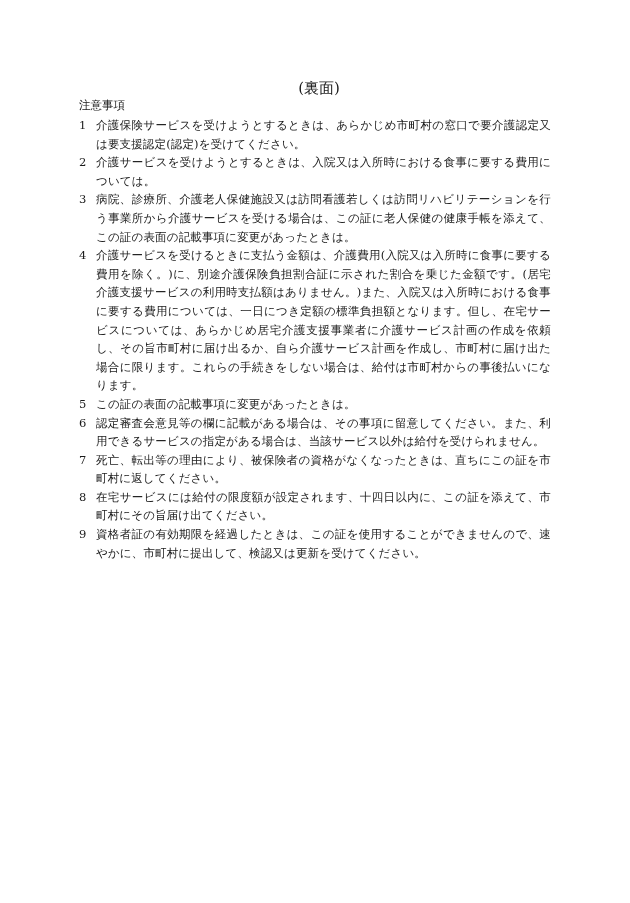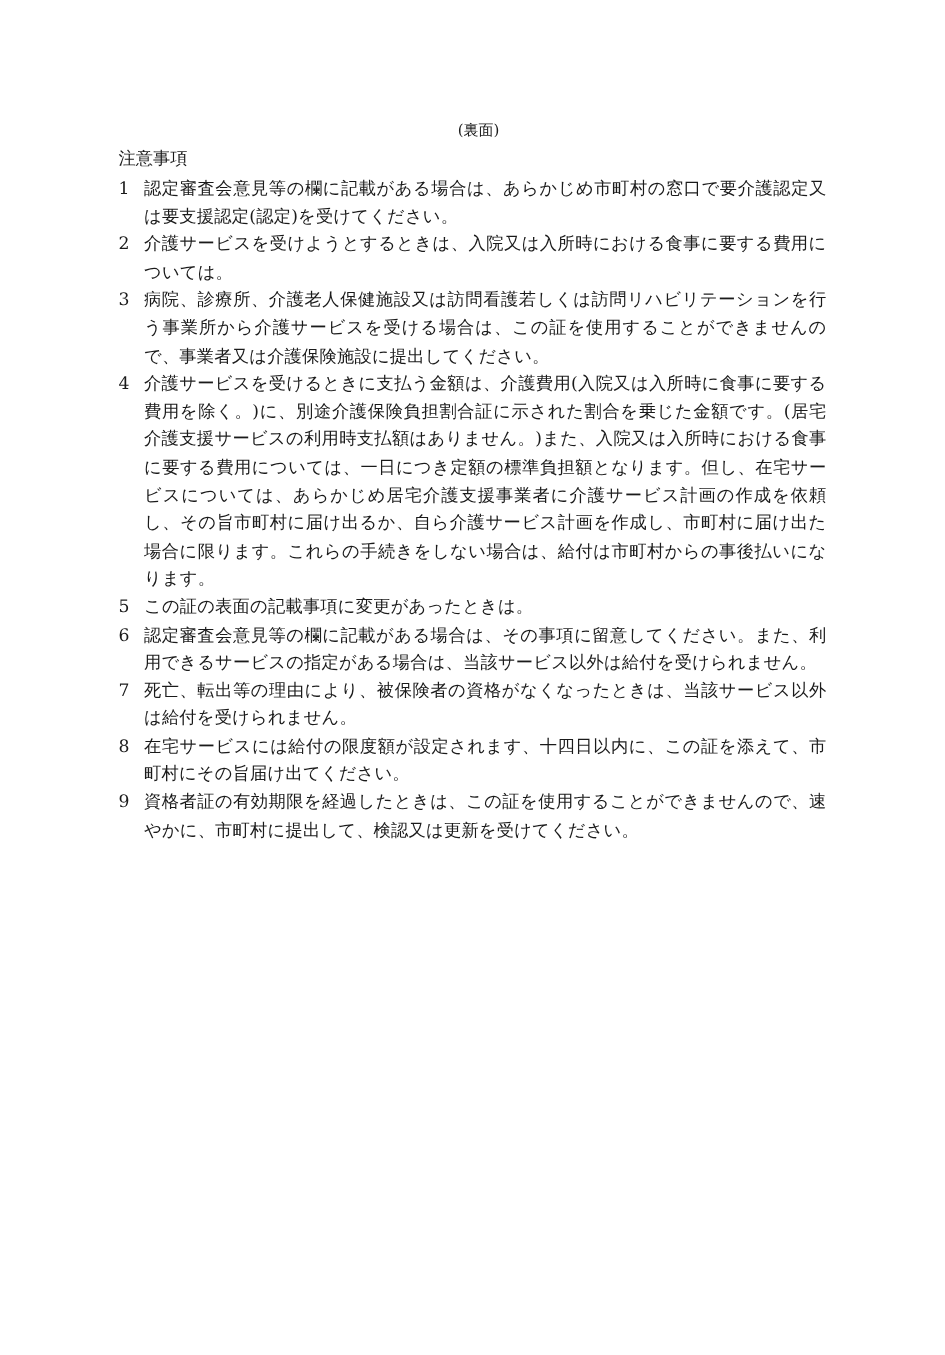--- a/index.html
+++ b/index.html
@@ -4,66 +4,66 @@
 <style>
   html, body { margin: 0; padding: 0; background: #ffffff; }
   body {
     width: 630px; height: 903px; position: relative; overflow: hidden;
     font-family: "DejaVu Serif", "Liberation Serif", serif;
     color: #1a1a1a;
   }
   .page { position: absolute; left: 0; top: 0; width: 630px; height: 903px; background: #fff; }
   .title {
     position: absolute; top: 80px; left: 0; width: 630px; text-align: center;
-    font-size: 10px; line-height: 16px; padding-left: 8px; box-sizing: border-box;
+    font-size: 15px; line-height: 16px; padding-left: 8px; box-sizing: border-box;
   }
   .heading {
     position: absolute; top: 97px; left: 79px;
     font-size: 11.5px; line-height: 16px; text-align: center;
   }
   .list { position: absolute; top: 116px; left: 79px; width: 472px; margin: 0; padding: 0; list-style: none; }
   .item { position: relative; margin: 0; padding: 0 0 0 17px; font-size: 11.5px; line-height: 18.6px; letter-spacing: 0.15px; }
   .item .num { position: absolute; left: 0; top: 0; width: 16px; }
   .item .text { display: block; text-align: justify; }
 </style>
 </head>
 <body>
 
 <div class="page">
   <div class="title">(裏面)</div>
   <div class="heading">注意事項</div>
 
   <ol class="list">
     <li class="item">
       <span class="num">1</span>
-      <span class="text">認定審査会意見等の欄に記載がある場合は、あらかじめ市町村の窓口で要介護認定又は要支援認定(認定)を受けてください。</span>
+      <span class="text">介護保険サービスを受けようとするときは、あらかじめ市町村の窓口で要介護認定又は要支援認定(認定)を受けてください。</span>
     </li>
     <li class="item">
       <span class="num">2</span>
       <span class="text">介護サービスを受けようとするときは、入院又は入所時における食事に要する費用については。</span>
     </li>
     <li class="item">
       <span class="num">3</span>
-      <span class="text">病院、診療所、介護老人保健施設又は訪問看護若しくは訪問リハビリテーションを行う事業所から介護サービスを受ける場合は、この証を使用することができませんので、事業者又は介護保険施設に提出してください。</span>
+      <span class="text">病院、診療所、介護老人保健施設又は訪問看護若しくは訪問リハビリテーションを行う事業所から介護サービスを受ける場合は、この証に老人保健の健康手帳を添えて、この証の表面の記載事項に変更があったときは。</span>
     </li>
     <li class="item">
       <span class="num">4</span>
       <span class="text">介護サービスを受けるときに支払う金額は、介護費用(入院又は入所時に食事に要する費用を除く。)に、別途介護保険負担割合証に示された割合を乗じた金額です。(居宅介護支援サービスの利用時支払額はありません。)また、入院又は入所時における食事に要する費用については、一日につき定額の標準負担額となります。但し、在宅サービスについては、あらかじめ居宅介護支援事業者に介護サービス計画の作成を依頼し、その旨市町村に届け出るか、自ら介護サービス計画を作成し、市町村に届け出た場合に限ります。これらの手続きをしない場合は、給付は市町村からの事後払いになります。</span>
     </li>
     <li class="item">
       <span class="num">5</span>
       <span class="text">この証の表面の記載事項に変更があったときは。</span>
     </li>
     <li class="item">
       <span class="num">6</span>
       <span class="text">認定審査会意見等の欄に記載がある場合は、その事項に留意してください。また、利用できるサービスの指定がある場合は、当該サービス以外は給付を受けられません。</span>
     </li>
     <li class="item">
       <span class="num">7</span>
-      <span class="text">死亡、転出等の理由により、被保険者の資格がなくなったときは、当該サービス以外は給付を受けられません。</span>
+      <span class="text">死亡、転出等の理由により、被保険者の資格がなくなったときは、直ちにこの証を市町村に返してください。</span>
     </li>
     <li class="item">
       <span class="num">8</span>
       <span class="text">在宅サービスには給付の限度額が設定されます、十四日以内に、この証を添えて、市町村にその旨届け出てください。</span>
     </li>
     <li class="item">
       <span class="num">9</span>
       <span class="text">資格者証の有効期限を経過したときは、この証を使用することができませんので、速やかに、市町村に提出して、検認又は更新を受けてください。</span>
     </li>
   </ol>

